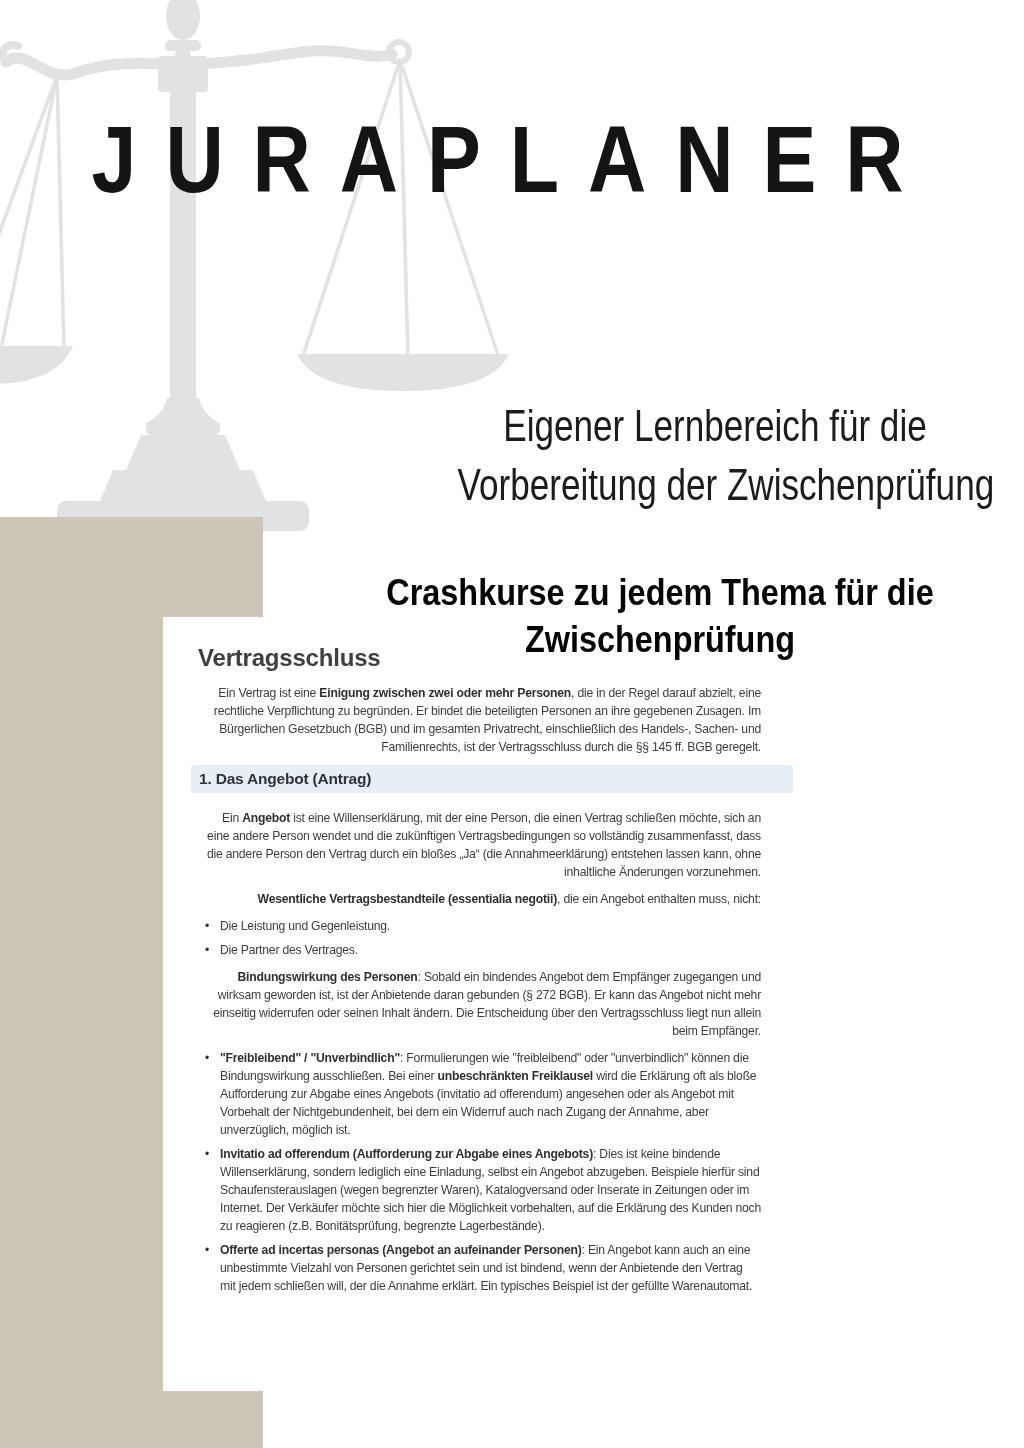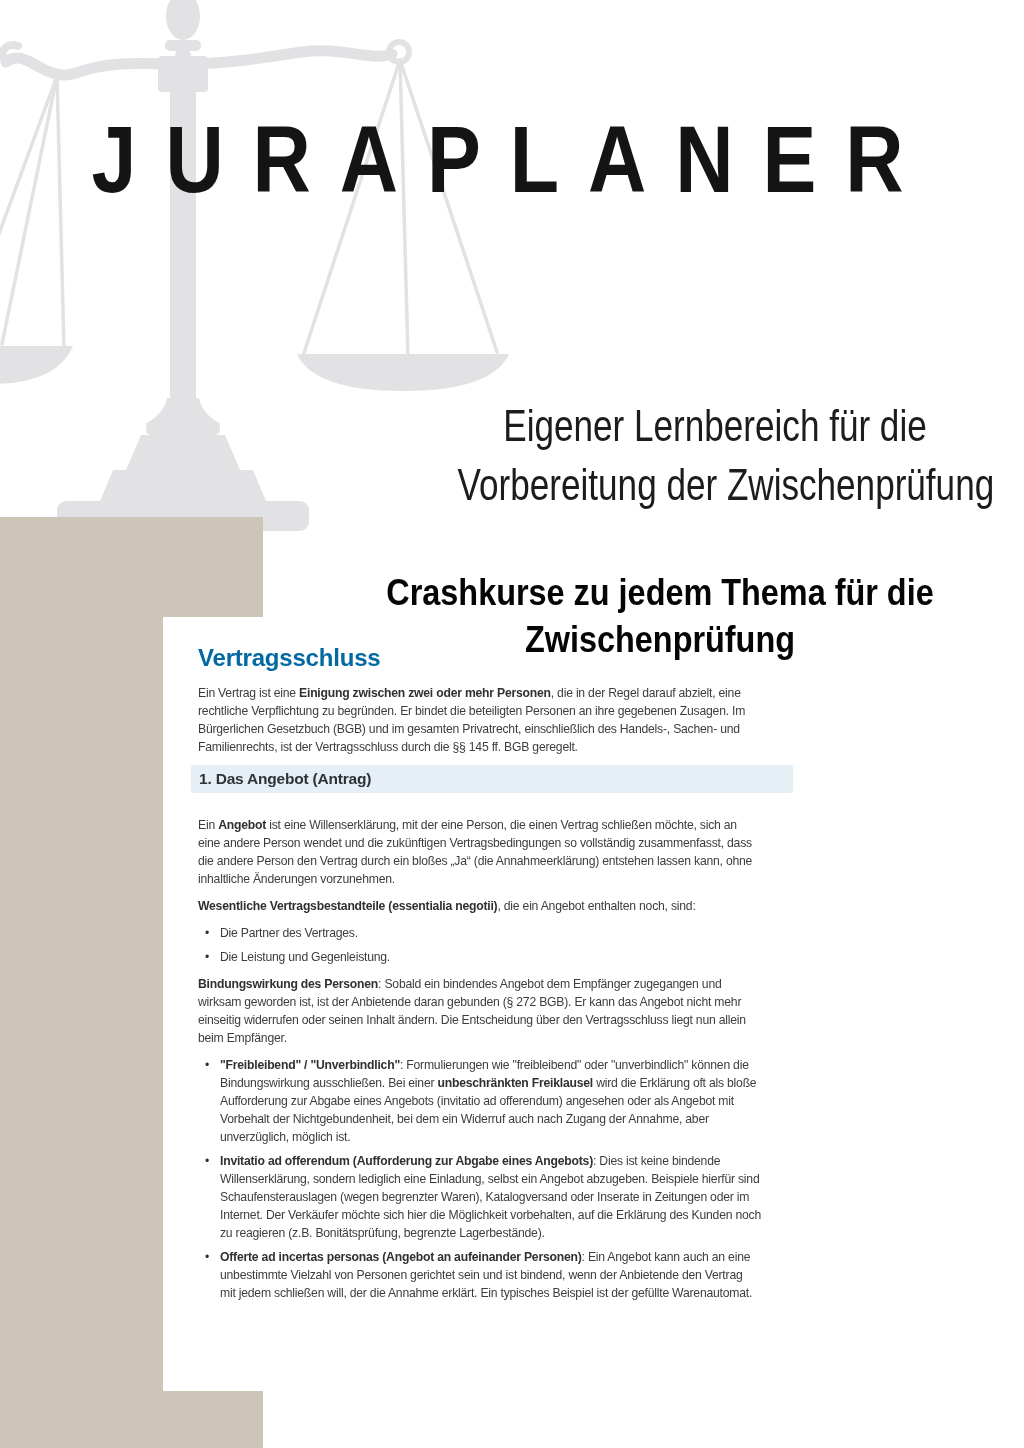--- a/index.html
+++ b/index.html
@@ -45,29 +45,29 @@
   }
   
   .doc-panel{
     position:absolute;left:163px;top:617px;width:637px;height:774px;
     background:#ffffff;z-index:2;overflow:hidden;
     box-sizing:border-box;
     padding:26px 39px 0 35px;
   }
   .doc-title{
     margin:0 0 12px 0;
-    font-size:24px;font-weight:700;color:#0369a1;line-height:29px;
+    font-size:24px;font-weight:700;color:#404040;line-height:29px;
     letter-spacing:-0.2px;
   }
   .doc-panel,.doc-panel p,.doc-panel li{
     font-size:12.2px;line-height:18px;letter-spacing:-0.22px;color:#3d3d3d;
   }
-  .doc-p{margin:0 0 9px 0;}
+  .doc-p{margin:0 0 9px 0;text-align:right;}
   .doc-h2{
-    margin:4px -32px 23px -7px;
+    margin:4px -32px 16px -7px;
     padding:5px 8px;
     border-radius:2px;
     font-size:15.5px;font-weight:700;color:#2f3338;line-height:18px;
     letter-spacing:-0.2px;
   }
   .doc-ul{list-style:none;margin:0 0 9px 0;padding:0;}
   .doc-li{position:relative;padding-left:22px;margin:0 0 6px 0;}
   .doc-li::before{
     content:"•";position:absolute;left:7px;top:0;
     color:#2e2e2e;font-size:12.2px;
@@ -129,24 +129,24 @@
   <div>Crashkurse zu jedem Thema für die</div>
   <div>Zwischenprüfung</div>
 </div>
 
 <div class="doc-panel">
   <h1 class="doc-title">Vertragsschluss</h1>
   <div id="doc-content">
       <p class="doc-p"><span>Ein Vertrag ist eine </span><span class="b">Einigung zwischen zwei oder mehr Personen</span><span>, die in der Regel darauf abzielt, eine rechtliche Verpflichtung zu begründen. Er bindet die beteiligten Personen an ihre gegebenen Zusagen. Im Bürgerlichen Gesetzbuch (BGB) und im gesamten Privatrecht, einschließlich des Handels-, Sachen- und Familienrechts, ist der Vertragsschluss durch die §§ 145 ff. BGB geregelt.</span></p>
       <div class="doc-h2" style="background: rgb(231, 239, 246);">1. Das Angebot (Antrag)</div>
       <p class="doc-p"><span>Ein </span><span class="b">Angebot</span><span> ist eine Willenserklärung, mit der eine Person, die einen Vertrag schließen möchte, sich an eine andere Person wendet und die zukünftigen Vertragsbedingungen so vollständig zusammenfasst, dass die andere Person den Vertrag durch ein bloßes „Ja“ (die Annahmeerklärung) entstehen lassen kann, ohne inhaltliche Änderungen vorzunehmen.</span></p>
-      <p class="doc-p"><span class="b">Wesentliche Vertragsbestandteile (essentialia negotii)</span><span>, die ein Angebot enthalten noch, sind:</span></p>
+      <p class="doc-p"><span class="b">Wesentliche Vertragsbestandteile (essentialia negotii)</span><span>, die ein Angebot enthalten muss, nicht:</span></p>
       <ul class="doc-ul">
+        <li class="doc-li"><span>Die Leistung und Gegenleistung.</span></li>
         <li class="doc-li"><span>Die Partner des Vertrages.</span></li>
-        <li class="doc-li"><span>Die Leistung und Gegenleistung.</span></li>
       </ul>
       <p class="doc-p"><span class="b">Bindungswirkung des Personen</span><span>: Sobald ein bindendes Angebot dem Empfänger zugegangen und wirksam geworden ist, ist der Anbietende daran gebunden (§ 272 BGB). Er kann das Angebot nicht mehr einseitig widerrufen oder seinen Inhalt ändern. Die Entscheidung über den Vertragsschluss liegt nun allein beim Empfänger.</span></p>
       <ul class="doc-ul">
         <li class="doc-li"><span class="b">"Freibleibend" / "Unverbindlich"</span><span>: Formulierungen wie "freibleibend" oder "unverbindlich" können die Bindungswirkung ausschließen. Bei einer </span><span class="b">unbeschränkten Freiklausel</span><span> wird die Erklärung oft als bloße Aufforderung zur Abgabe eines Angebots (invitatio ad offerendum) angesehen oder als Angebot mit Vorbehalt der Nichtgebundenheit, bei dem ein Widerruf auch nach Zugang der Annahme, aber unverzüglich, möglich ist.</span></li>
         <li class="doc-li"><span class="b">Invitatio ad offerendum (Aufforderung zur Abgabe eines Angebots)</span><span>: Dies ist keine bindende Willenserklärung, sondern lediglich eine Einladung, selbst ein Angebot abzugeben. Beispiele hierfür sind Schaufensterauslagen (wegen begrenzter Waren), Katalogversand oder Inserate in Zeitungen oder im Internet. Der Verkäufer möchte sich hier die Möglichkeit vorbehalten, auf die Erklärung des Kunden noch zu reagieren (z.B. Bonitätsprüfung, begrenzte Lagerbestände).</span></li>
         <li class="doc-li"><span class="b">Offerte ad incertas personas (Angebot an aufeinander Personen)</span><span>: Ein Angebot kann auch an eine unbestimmte Vielzahl von Personen gerichtet sein und ist bindend, wenn der Anbietende den Vertrag mit jedem schließen will, der die Annahme erklärt. Ein typisches Beispiel ist der gefüllte Warenautomat.</span></li>
       </ul>
     </div>
 </div>
 

